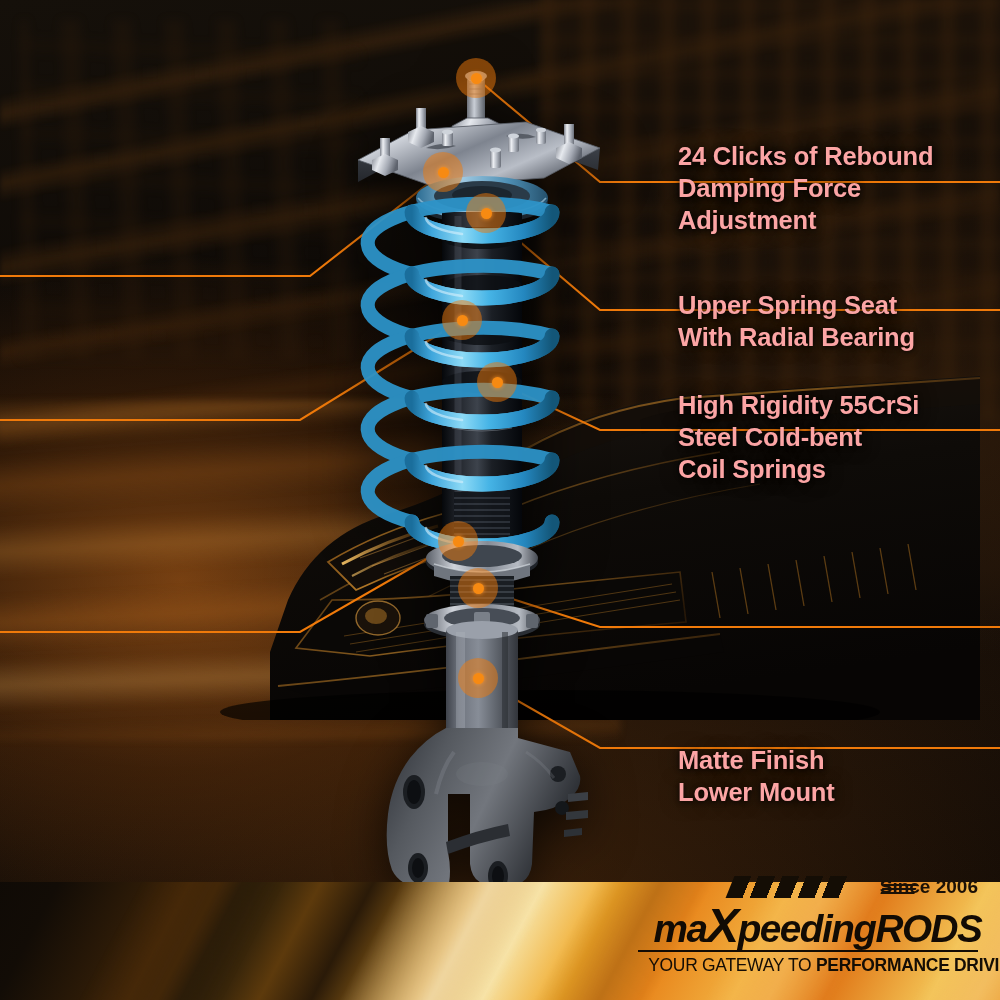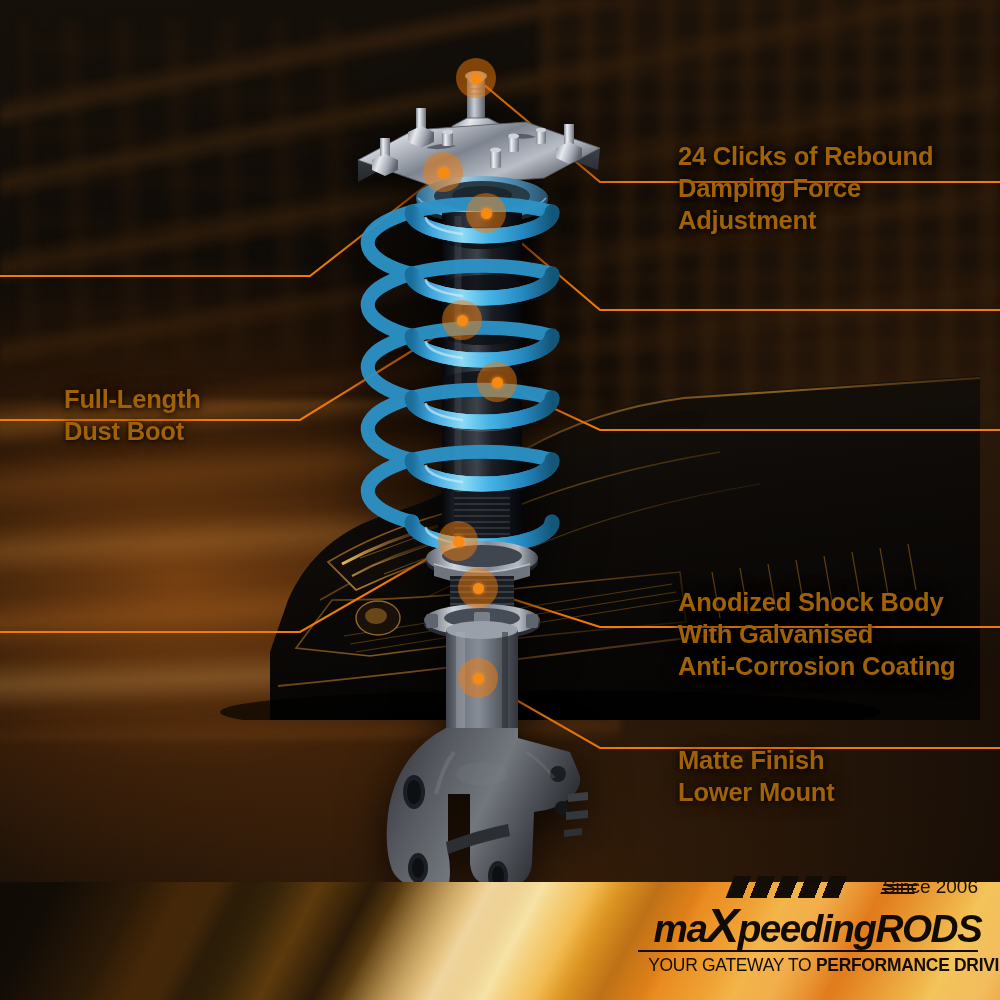--- a/index.html
+++ b/index.html
@@ -99,21 +99,21 @@
 
   
   .logo-wrap {
     position:absolute; right:22px; bottom:24px;
     width:340px; text-align:right;
     color:#140d05;
   }
   .logo-top { position:relative; height:30px; }
   .logo-since {
     position:absolute; right:0; top:0;
-    font-size:19px; font-weight:400; letter-spacing:0px;
+    font-size:19px; font-weight:700; letter-spacing:0px;
     font-family:"Liberation Sans", sans-serif;
     color:#1a1006;
   }
   .since-bars {
     position:absolute; right:62px; top:6px;
     width:34px; height:14px;
     background:
       linear-gradient(0deg, transparent 0 14%, #1a1006 14% 28%, transparent 28% 42%,
       #1a1006 42% 56%, transparent 56% 70%, #1a1006 70% 86%, transparent 86% 100%);
     transform:skewX(-18deg);
@@ -144,21 +144,21 @@
   .logo-tag {
     font-size:18px; font-weight:400; letter-spacing:-0.3px;
     color:#140d05; margin-top:3px; white-space:nowrap;
     transform:scaleX(0.97); transform-origin:right center;
   }
   .logo-tag b { font-weight:700; }
 
   
   .label {
     position:absolute;
-    color:#a16207;
+    color:#fca5a5;
     font-size:25.5px;
     line-height:32px;
     font-weight:700;
     letter-spacing:-0.2px;
     text-shadow:0 1px 5px rgba(0,0,0,0.85), 0 0 18px rgba(0,0,0,0.6);
     white-space:pre-line;
   }
   .label.right { left:678px; }
   .label.left  { text-align:left; }
 
@@ -559,29 +559,29 @@
   <div class="marker" style="left:497px; top:382px;"></div>
   <div class="marker" style="left:458px; top:541px;"></div>
   <div class="marker" style="left:478px; top:588px;"></div>
   <div class="marker" style="left:478px; top:678px;"></div>
 
   <div class="label right" style="top:140px;">24 Clicks of Rebound
 Damping Force
 Adjustment</div>
 
 
-
-  <div class="label left" style="left:64px; top:383px;">Full-Length
-Dust Boot</div>
-
-
-
-  <div class="label right" style="top:586px;">Anodized Shock Body
-With Galvanised
-Anti-Corrosion Coating</div>
+  <div class="label right" style="top:289px;">Upper Spring Seat
+With Radial Bearing</div>
+
+
+  <div class="label right" style="top:389px;">High Rigidity 55CrSi
+Steel Cold-bent
+Coil Springs</div>
+
+
 
   <div class="label right" style="top:744px;">Matte Finish
 Lower Mount</div>
 
   <div class="banner">
     <div class="banner-bg"></div>
     <div class="banner-streaks"></div>
   </div>
 
   <div class="logo-wrap">

